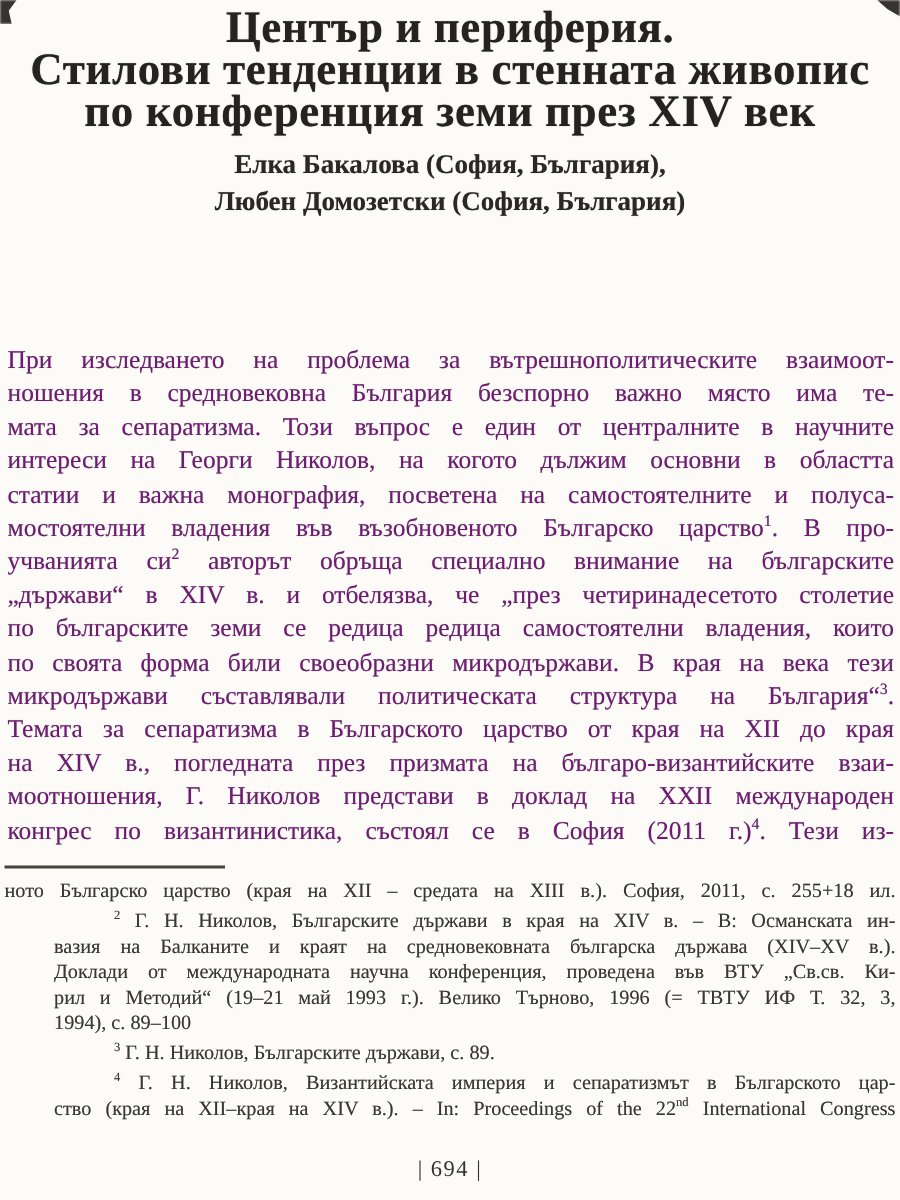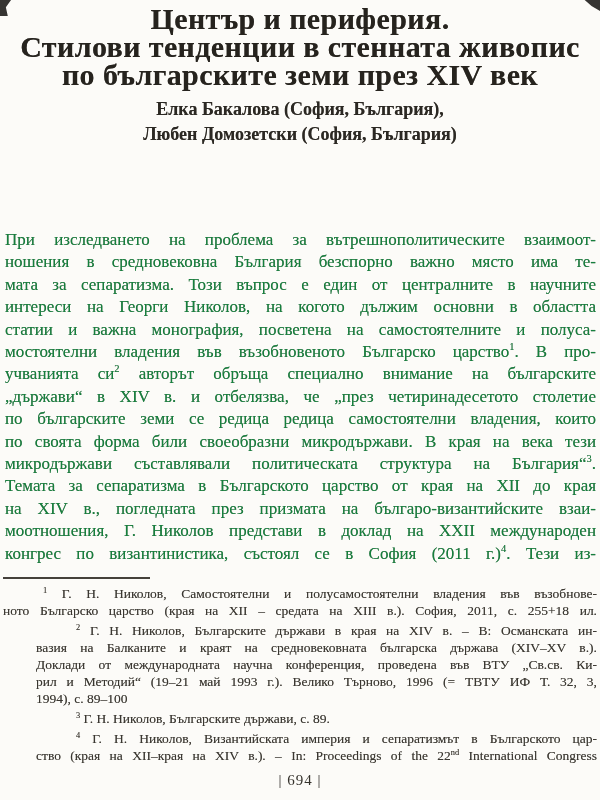--- a/index.html
+++ b/index.html
@@ -27,21 +27,21 @@
     text-shadow: 0 0 0.6px rgba(45,40,34,.65);
   }
   .authors {
     position: absolute; top: 97px; left: 0; width: 600px;
     text-align: center; font-size: 18px; line-height: 25px;
     font-weight: bold; color: #2b2823;
     text-shadow: 0 0 0.5px rgba(45,40,34,.6);
   }
   .bodytext {
     position: absolute; top: 229px; left: 5px; width: 591px;
-    font-size: 17px; line-height: 22.4px; color: #15803d;
+    font-size: 17px; line-height: 22.4px; color: #701a75;
     text-shadow: 0 0 0.5px rgba(55,50,44,.55);
   }
   .bl { text-align: justify; text-align-last: justify; white-space: normal; }
 
   .fnrule {
     position: absolute; top: 577px; left: 3px;
     width: 147px; height: 2px; background: #45413b;
   }
   .footnotes {
     position: absolute; top: 585px; left: 3px; width: 594px;
@@ -66,21 +66,21 @@
 <body>
 
 <div class="sheet">
 
   <div class="smudge tl"></div>
   <div class="smudge tr"></div>
 
   <h1 class="title">
     <div>Център и периферия.</div>
     <div>Стилови тенденции в стенната живопис</div>
-    <div>по българските земи през XIV век</div>
+    <div>по конференция земи през XIV век</div>
   </h1>
 
   <div class="authors">
     <div>Елка Бакалова (София, България),</div>
     <div>Любен Домозетски (София, България)</div>
   </div>
 
   <div class="bodytext">
     <div class="bl">При изследването на проблема за вътрешнополитическите взаимоот-</div>
     <div class="bl">ношения в средновековна България безспорно важно място има те-</div>
@@ -96,21 +96,20 @@
     <div class="bl">Темата за сепаратизма в Българското царство от края на XII до края</div>
     <div class="bl">на XIV в., погледната през призмата на българо-византийските взаи-</div>
     <div class="bl">моотношения, Г. Николов представи в доклад на XXII международен</div>
     <div class="bl">конгрес по византинистика, състоял се в София (2011 г.)<sup>4</sup>. Тези из-</div>
   </div>
 
   <div class="fnrule"></div>
 
   <div class="footnotes">
     <div class="fn">
-      <div class="fl ind j"><sup>1</sup> Г. Н. Николов, Самостоятелни и полусамостоятелни владения във възобнове-</div>
       <div class="fl j">ното Българско царство (края на XII – средата на XIII в.). София, 2011, с. 255+18 ил.</div>
     </div>
     <div class="fn">
       <div class="fl ind j"><sup>2</sup> Г. Н. Николов, Българските държави в края на XIV в. – В: Османската ин-</div>
       <div class="fl j">вазия на Балканите и краят на средновековната българска държава (XIV–XV в.).</div>
       <div class="fl j">Доклади от международната научна конференция, проведена във ВТУ „Св.св. Ки-</div>
       <div class="fl j">рил и Методий“ (19–21 май 1993 г.). Велико Търново, 1996 (= ТВТУ ИФ Т. 32, 3,</div>
       <div class="fl">1994), с. 89–100</div>
     </div>
     <div class="fn">

